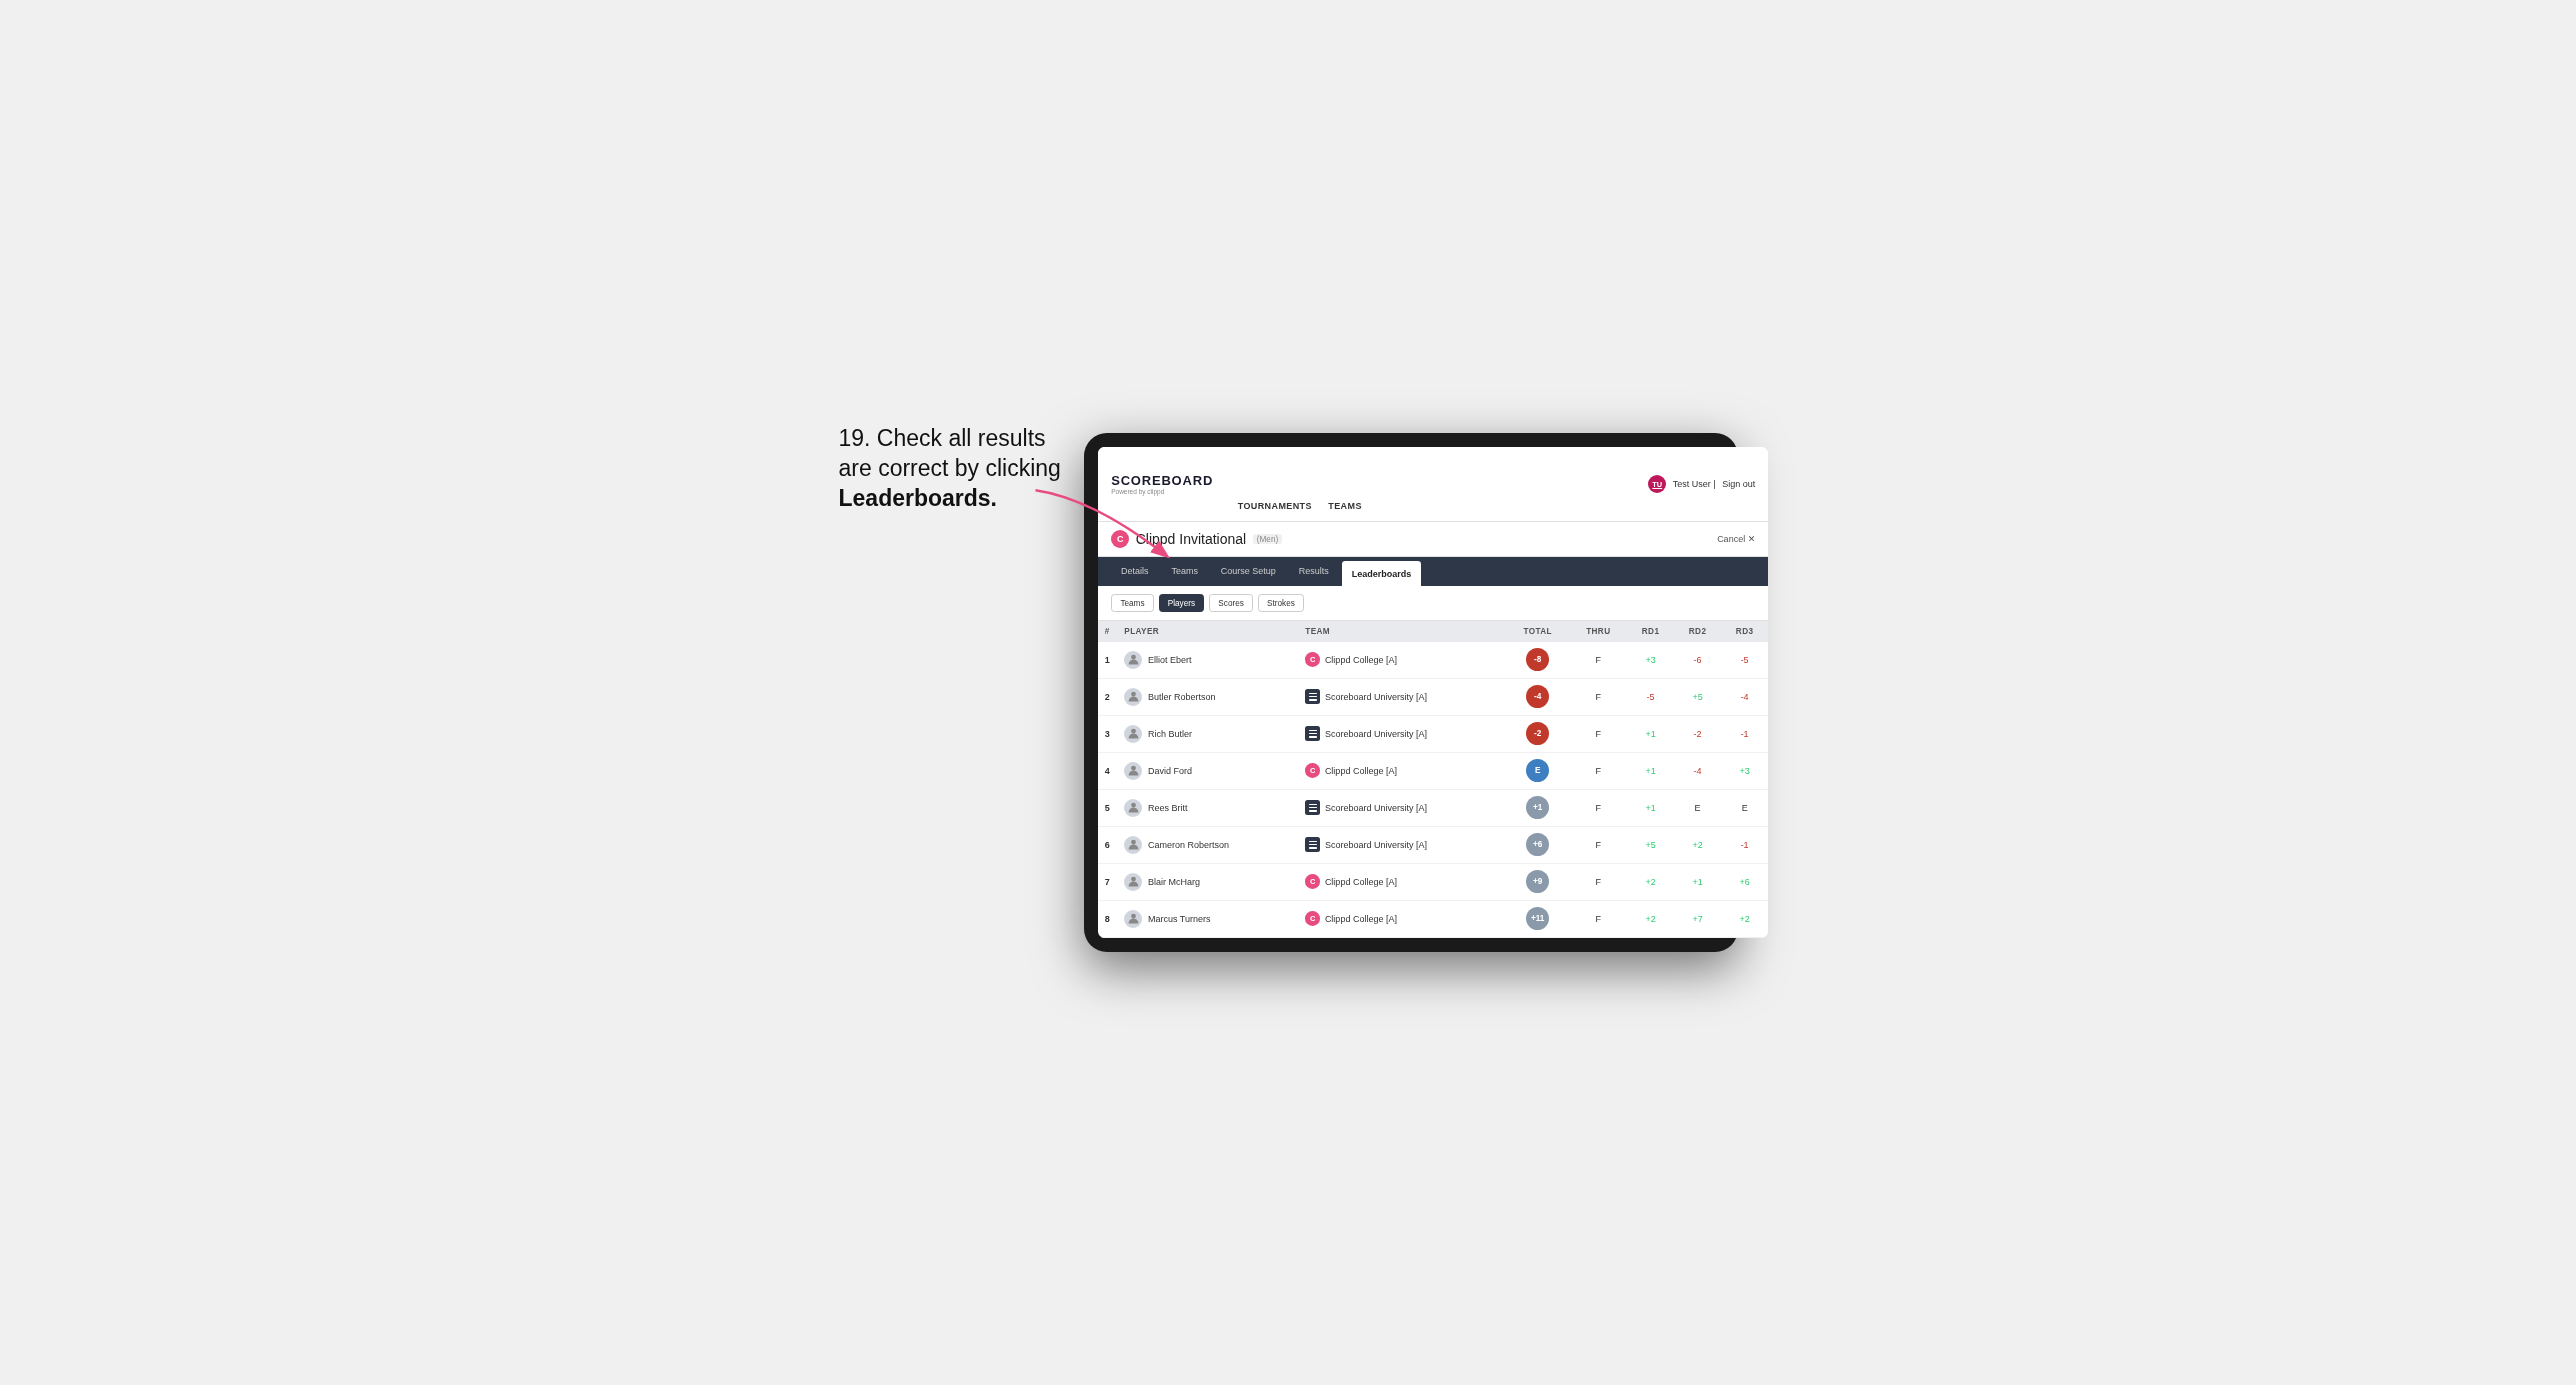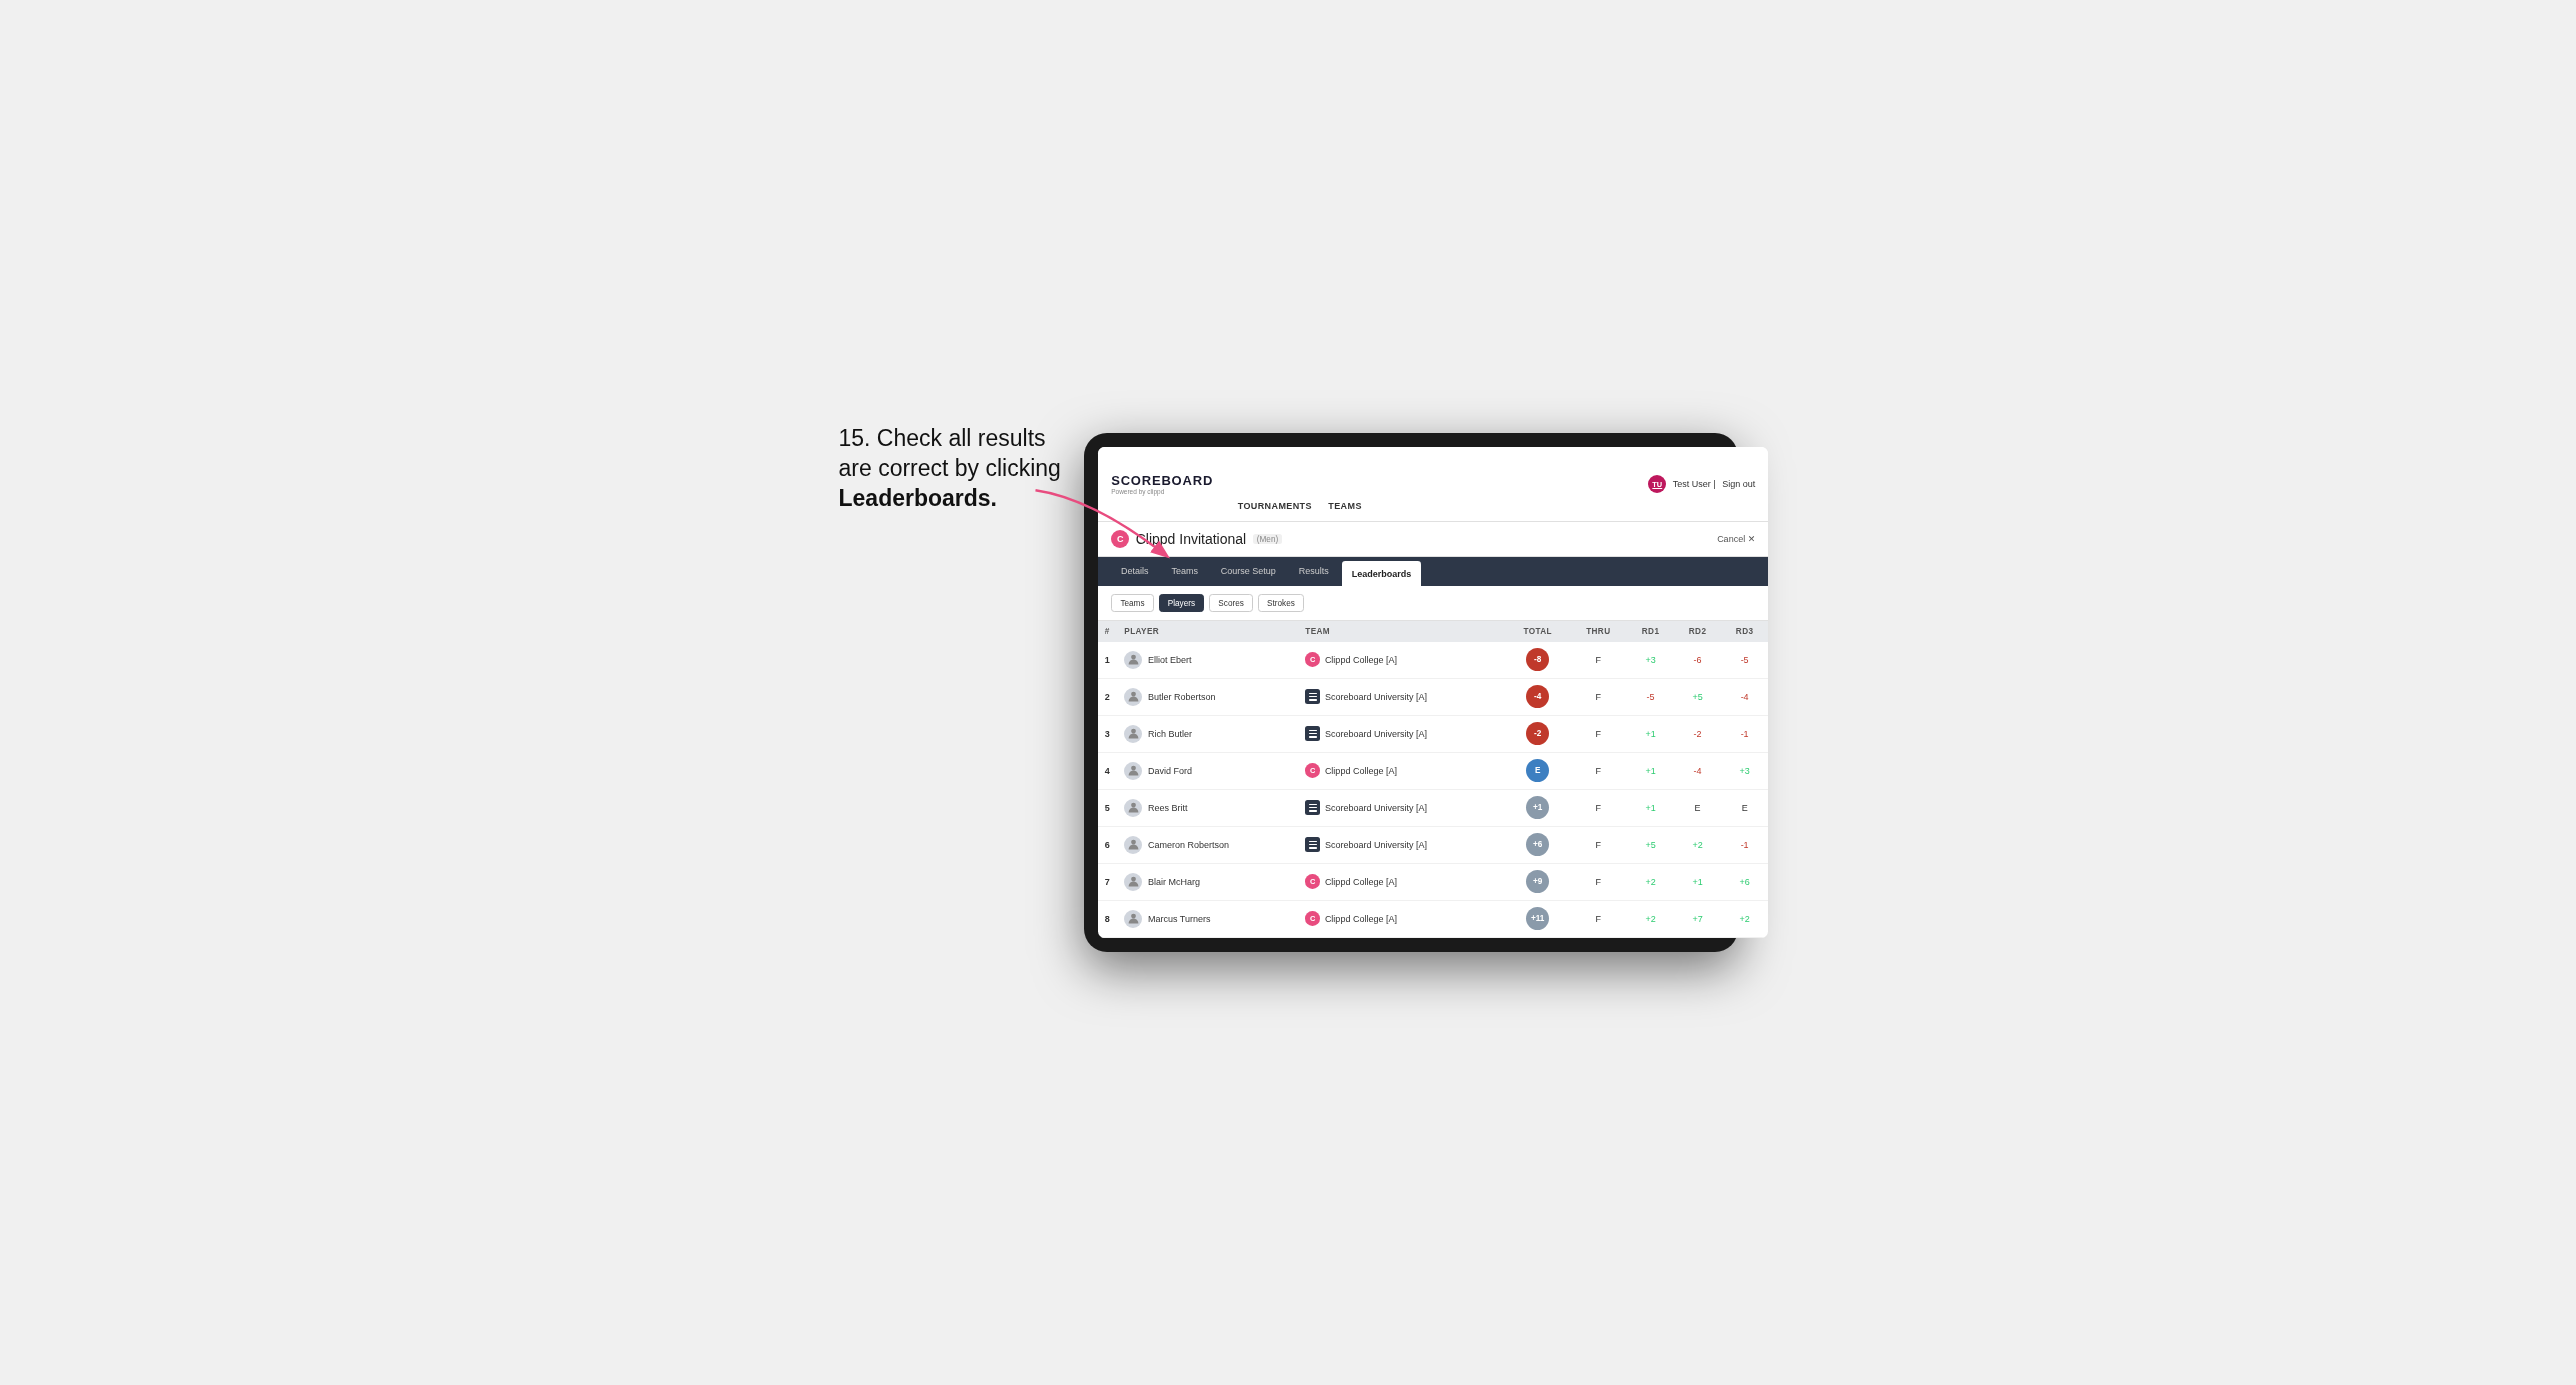--- a/index.html
+++ b/index.html
@@ -277,21 +277,21 @@
     }
     .col-num.pos { color: #2ecc71; }
     .col-num.neg { color: #c0392b; }
   </style>
 </head>
 <body>
 
 <div class="outer-wrapper">
 
   <div class="instruction-text">
-    <span>15. Check all results</span><br>
+    <span>19. Check all results</span><br>
     <span>are correct by clicking</span><br>
     <strong>Leaderboards.</strong>
   </div>
 
   <svg class="arrow-svg" width="164" height="98" viewBox="0 0 200 120">
     <defs>
       <marker id="arrowhead" markerWidth="8" markerHeight="6" refX="6" refY="3" orient="auto">
         <polygon points="0 0, 8 3, 0 6" fill="#e84c7f"></polygon>
       </marker>
     </defs>

